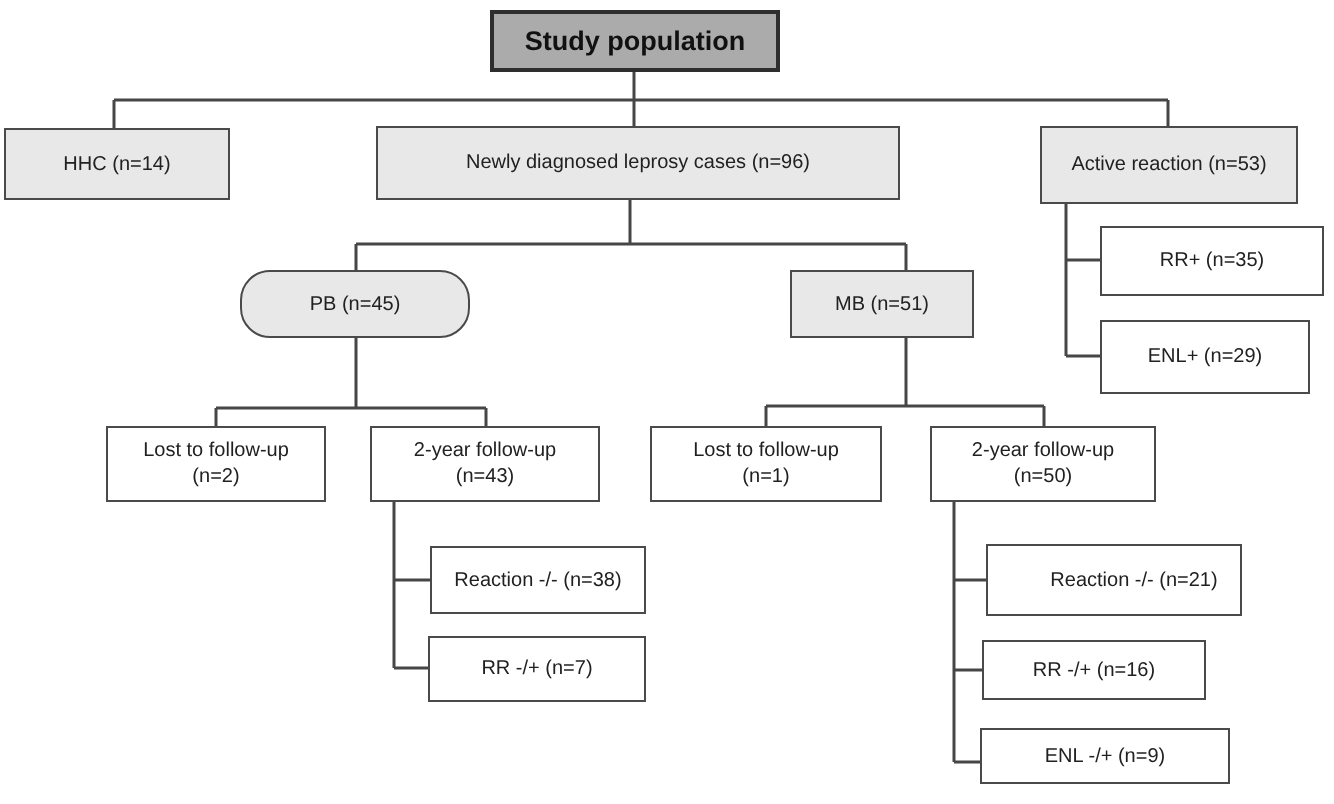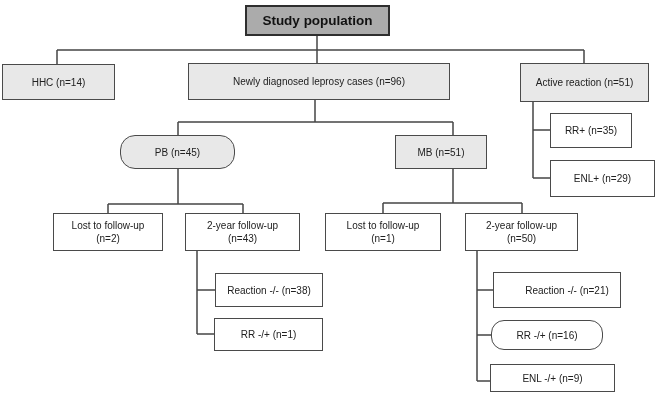--- a/index.html
+++ b/index.html
@@ -21,62 +21,62 @@
   .group{background:var(--group-fill,#e8e8e8);border:1.5px solid #4a4a4a;}
   .leaf{background:var(--leaf-fill,#ffffff);border:1.5px solid #4a4a4a;}
 
   
   #n-study  {left:245px;top:5px;  width:145px;height:31px;}
   #n-hhc    {left:2px;  top:64px; width:113px;height:36px;}
   #n-newly  {left:188px;top:63px; width:262px;height:37px;}
   #n-active {left:520px;top:63px; width:129px;height:39px;}
   #n-pb     {left:120px;top:135px;width:115px;height:34px;border-radius:15px;}
   #n-mb     {left:395px;top:135px;width:92px;height:34px;}
-  #n-rrpos  {left:550px;top:113px;width:82px;height:35px;}
+  #n-rrpos  {left:550px;top:113px;width:112px;height:35px;}
   #n-enlpos {left:550px;top:160px;width:105px;height:37px;}
   #n-pblost {left:53px; top:213px;width:110px;height:38px;}
   #n-pbfu   {left:185px;top:213px;width:115px;height:38px;}
   #n-mblost {left:325px;top:213px;width:116px;height:38px;}
   #n-mbfu   {left:465px;top:213px;width:113px;height:38px;}
   #n-pbreact{left:215px;top:273px;width:108px;height:34px;}
   #n-pbrr   {left:214px;top:318px;width:109px;height:33px;}
   #n-mbreact{left:493px;top:272px;width:128px;height:36px;padding-left:20px;}
-  #n-mbrr   {left:491px;top:320px;width:112px;height:30px;border-radius:13px;}
+  #n-mbrr   {left:491px;top:320px;width:112px;height:30px;}
   #n-mbenl  {left:490px;top:364px;width:125px;height:28px;}
 </style>
 </head>
 <body>
 
 <div class="canvas">
 
   <svg class="connectors" viewBox="0 0 667 402" xmlns="http://www.w3.org/2000/svg">
     <path d="M317 36 V50 M57 50 H584 M57 50 V64 M317 50 V63 M584 50 V63"></path>
     <path d="M315 100 V122 M178 122 H453 M178 122 V135 M453 122 V135"></path>
     <path d="M533 102 V178 M533 130 H550 M533 178 H550"></path>
     <path d="M178 169 V204 M108 204 H243 M108 204 V213 M243 204 V213"></path>
     <path d="M453 169 V203 M383 203 H522 M383 203 V213 M522 203 V213"></path>
     <path d="M197 251 V334 M197 290 H215 M197 334 H214"></path>
     <path d="M477 251 V381 M477 290 H493 M477 335 H491 M477 381 H490"></path>
   </svg>
 
   <div class="node root" id="n-study">Study population</div>
   <div class="node group" id="n-hhc">HHC (n=14)</div>
   <div class="node group" id="n-newly">Newly diagnosed leprosy cases (n=96)</div>
-  <div class="node group" id="n-active">Active reaction (n=51)</div>
+  <div class="node group" id="n-active">Active reaction (n=53)</div>
   <div class="node group" id="n-pb">PB (n=45)</div>
   <div class="node group" id="n-mb">MB (n=51)</div>
   <div class="node leaf" id="n-rrpos">RR+ (n=35)</div>
   <div class="node leaf" id="n-enlpos">ENL+ (n=29)</div>
   <div class="node leaf" id="n-pblost">Lost to follow-up
 (n=2)</div>
   <div class="node leaf" id="n-pbfu">2-year follow-up
 (n=43)</div>
   <div class="node leaf" id="n-mblost">Lost to follow-up
 (n=1)</div>
   <div class="node leaf" id="n-mbfu">2-year follow-up
 (n=50)</div>
   <div class="node leaf" id="n-pbreact">Reaction -/- (n=38)</div>
-  <div class="node leaf" id="n-pbrr">RR -/+ (n=1)</div>
+  <div class="node leaf" id="n-pbrr">RR -/+ (n=7)</div>
   <div class="node leaf" id="n-mbreact">Reaction -/- (n=21)</div>
   <div class="node leaf" id="n-mbrr">RR -/+ (n=16)</div>
   <div class="node leaf" id="n-mbenl">ENL -/+ (n=9)</div>
 
 </div>
 
 </body></html>

